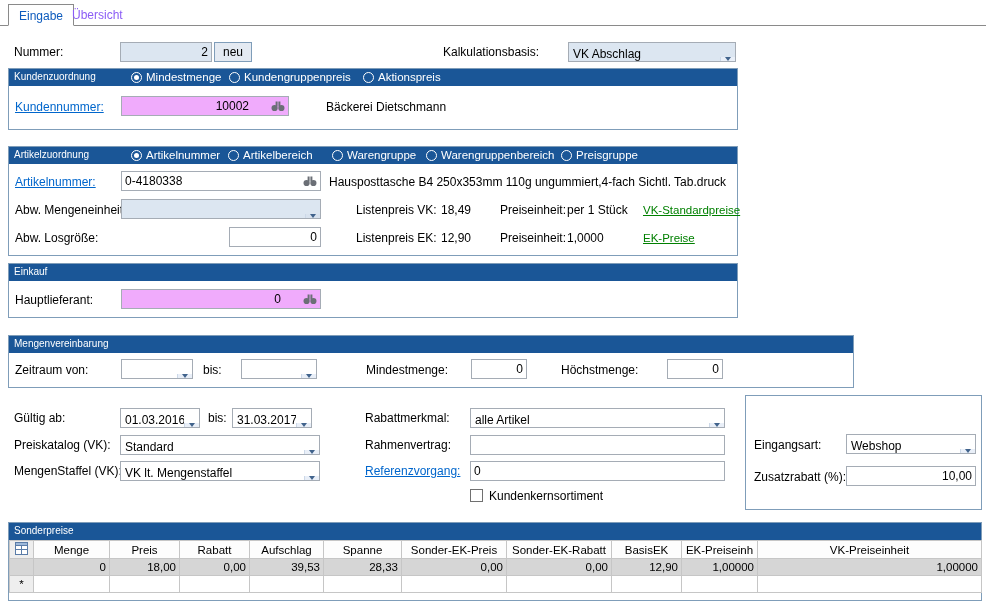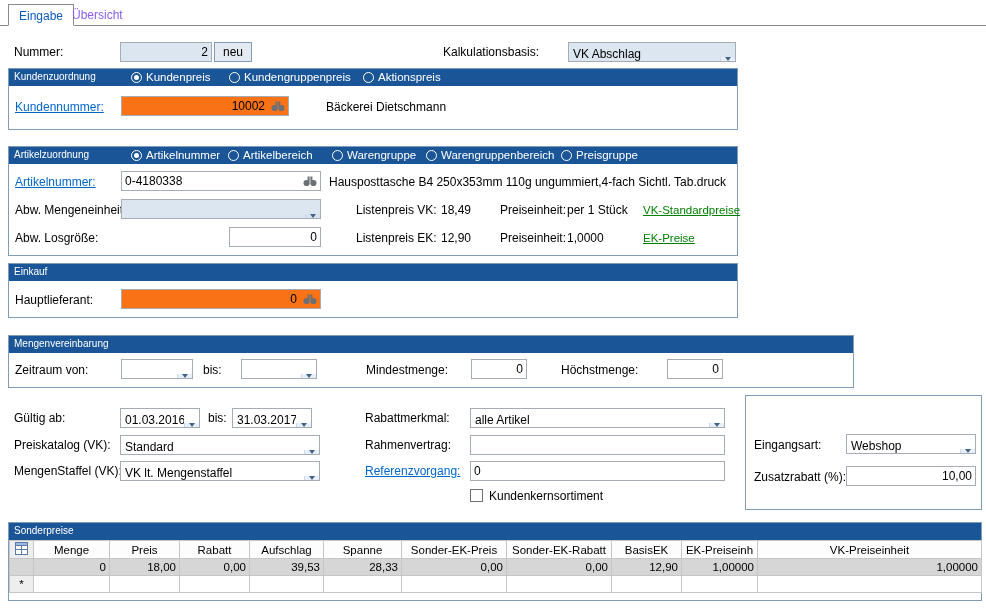--- a/index.html
+++ b/index.html
@@ -15,21 +15,21 @@
 
   .lbl { position:absolute; white-space:nowrap; font-size:12px; }
   .link { color:#0066cc; text-decoration:underline; cursor:pointer; }
   .glink { position:absolute; white-space:nowrap; color:#008000; text-decoration:underline; font-size:11.5px; cursor:pointer; }
 
   .inp { position:absolute; height:20px; border:1px solid #a5acb5; background:#fff; padding:0 3px; font:12px "Liberation Sans",sans-serif; }
   .inp.num { text-align:right; }
   .inp.ro { background:#dce6f1; }
 
   .lookup { position:absolute; height:20px; border:1px solid #a5acb5; background:#fff; display:flex; align-items:stretch; }
-  .lookup.ro { background:#f97316; }
+  .lookup.ro { background:#f0abfc;gap:16px; }
   .lookup input { flex:1; min-width:0; border:none; background:transparent; padding:0 3px; font:12px "Liberation Sans",sans-serif; }
   .lookup input.num { text-align:right; }
   .lookup .lk { width:20px; display:flex; align-items:center; justify-content:center; cursor:pointer; }
 
   .combo { position:absolute; height:20px; border:1px solid #a5acb5; background:#fff; display:flex; cursor:pointer;align-items:flex-end; }
   .combo .val { flex:1; padding:2px 4px 0; font-size:12px; white-space:nowrap; overflow:hidden; }
   .combo .arr { width:15px; flex:none; display:flex; align-items:center; justify-content:center; background:#e9eff8; border-left:1px solid #ccd8e8; }
   .combo.ro { background:#dce6f1; }
   .combo.ro .arr { background:#d8e2ee; }
   .combo.tint { background:#dce6f1; }
@@ -72,21 +72,21 @@
     <span class="arr">
         <span class="tri"></span>
       </span>
   </div>
 
   <div class="section" style="left:8px; top:68px; width:730px; height:62px;">
     <div class="sec-hd">
       <span class="ttl">Kundenzuordnung</span>
       <span class="hradio sel" style="left:122px;">
         <span class="rb"></span>
-        <span>Kundenpreis</span>
+        <span>Mindestmenge</span>
       </span>
       <span class="hradio" style="left:220px;">
         <span class="rb"></span>
         <span>Kundengruppenpreis</span>
       </span>
       <span class="hradio" style="left:354px;">
         <span class="rb"></span>
         <span>Aktionspreis</span>
       </span>
     </div>

